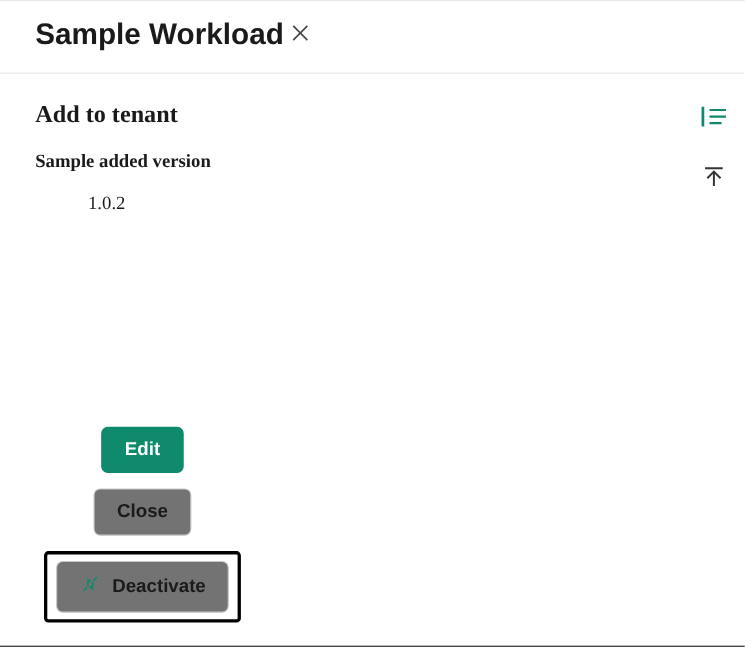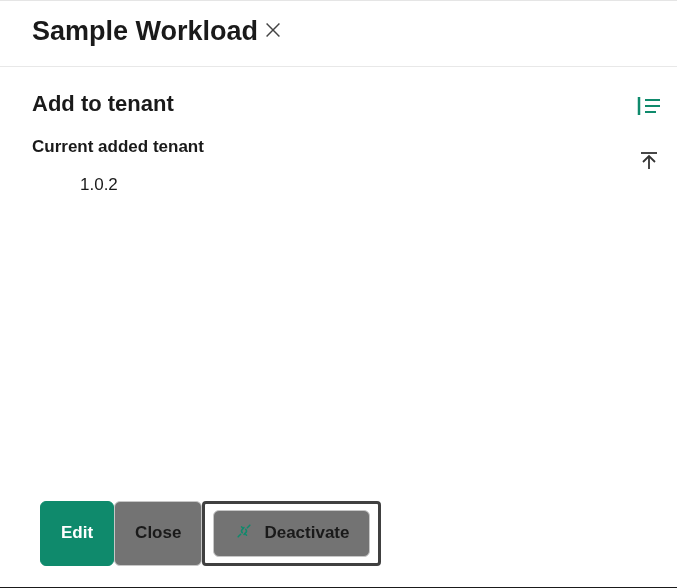--- a/index.html
+++ b/index.html
@@ -35,20 +35,21 @@
       justify-content: center;
     }
     .close-btn svg { width: 22px; height: 22px; }
     .content-wrap {
       display: flex;
       padding: 24px 0 0 0;
     }
     .main {
       flex: 1;
       padding: 0 0 0 32px;
+      font-family: Liberation Serif, serif;
     }
     .side-icons {
       width: 56px;
       display: flex;
       flex-direction: column;
       align-items: center;
       gap: 26px;
       padding-top: 2px;
     }
     .side-icon {
@@ -76,20 +77,23 @@
       font-size: 17px;
       font-weight: 400;
       color: #1a1a1a;
       margin-left: 48px;
     }
     .footer {
       position: absolute;
       bottom: 22px;
       left: 40px;
       display: flex;
+      gap: 14px;
+      align-items: center;
+      flex-direction: column;
     }
     .btn {
       font-family: inherit;
       font-size: 17px;
       font-weight: 600;
       border-radius: 6px;
       padding: 10px 20px;
       cursor: pointer;
       border: 1.5px solid #c7c7c7;
       background: #737373;
@@ -100,21 +104,21 @@
       line-height: 1.2;
     }
     .btn-primary {
       background: #0f8a6c;
       border-color: #0f8a6c;
       color: #fff;
     }
     .btn-icon svg { width: 20px; height: 20px; }
     .highlight-box {
       display: inline-flex;
-      border: 3px solid #404040;
+      border: 3px solid #000000;
       border-radius: 4px;
       padding: 6px 8px;
     }
   </style>
 </head>
 <body>
 
 <div class="header">
   <div class="title">Sample Workload</div>
   <button class="close-btn">
@@ -123,21 +127,21 @@
         <line x1="5" y1="5" x2="19" y2="19"></line>
         <line x1="19" y1="5" x2="5" y2="19"></line>
       </svg>
     </span>
   </button>
 </div>
 
 <div class="content-wrap">
   <div class="main">
     <div class="section-title">Add to tenant</div>
-    <div class="field-label">Current added tenant</div>
+    <div class="field-label">Sample added version</div>
     <div class="field-value">1.0.2</div>
   </div>
   <div class="side-icons">
     <button class="side-icon">
       <span>
         <svg width="26" height="22" viewBox="0 0 26 22">
           <line x1="3" y1="2" x2="3" y2="20" stroke="#0f8a6c" stroke-width="2.5"></line>
           <line x1="9" y1="5" x2="24" y2="5" stroke="#0f8a6c" stroke-width="2"></line>
           <line x1="9" y1="11" x2="24" y2="11" stroke="#0f8a6c" stroke-width="2"></line>
           <line x1="9" y1="17" x2="20" y2="17" stroke="#0f8a6c" stroke-width="2"></line>

